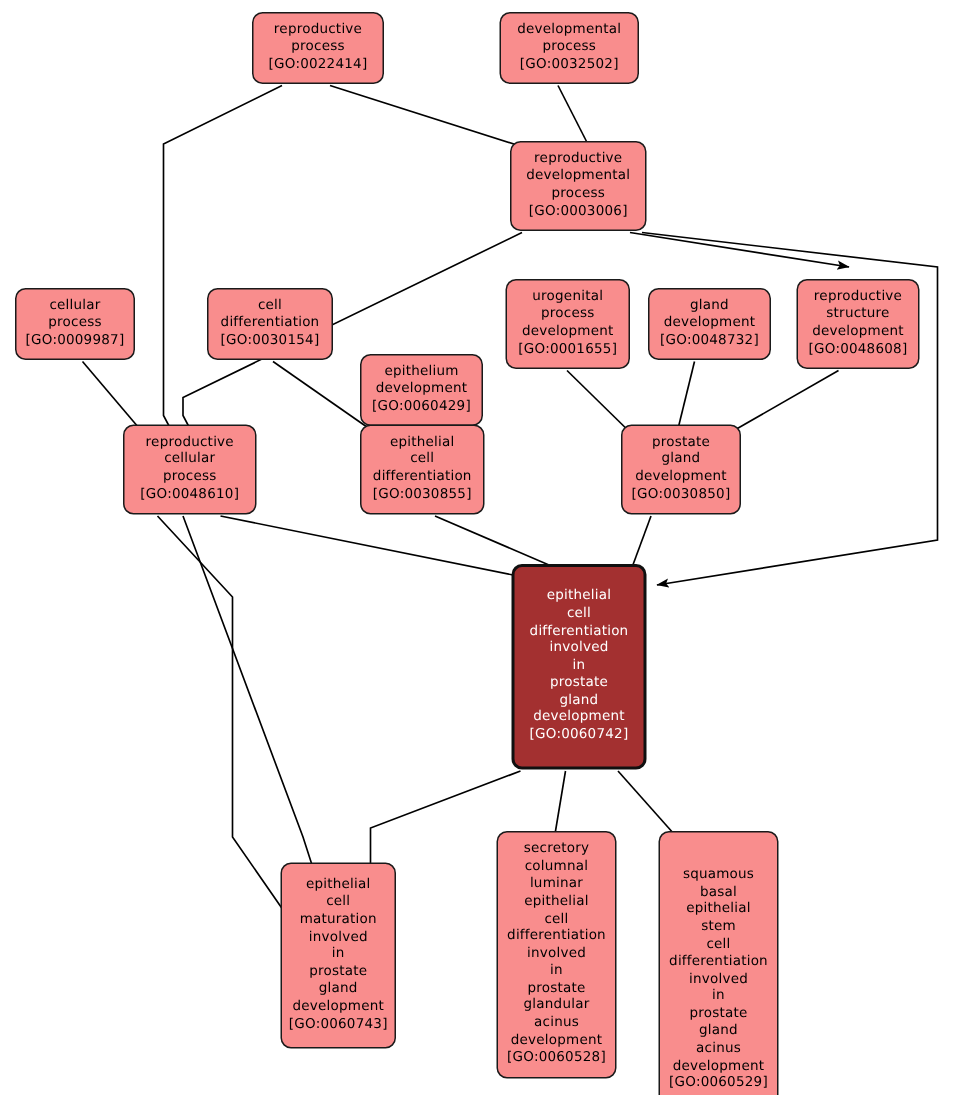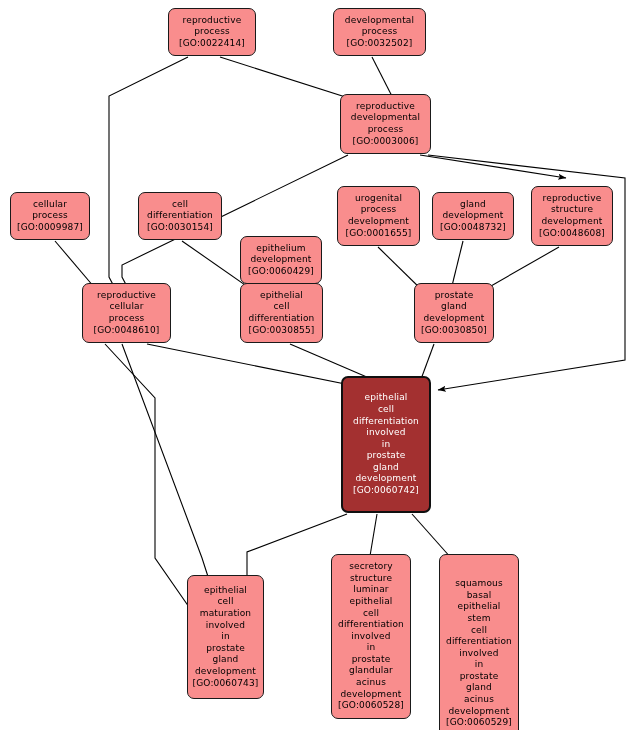--- a/index.html
+++ b/index.html
@@ -137,21 +137,21 @@
       <div class="go-node" style="left: 187px; top: 575px; width: 77px; height: 124px;">epithelial
 cell
 maturation
 involved
 in
 prostate
 gland
 development
 [GO:0060743]</div>
       <div class="go-node" style="left: 331px; top: 554px; width: 80px; height: 165px;">secretory
-structure
+columnal
 luminar
 epithelial
 cell
 differentiation
 involved
 in
 prostate
 glandular
 acinus
 development

